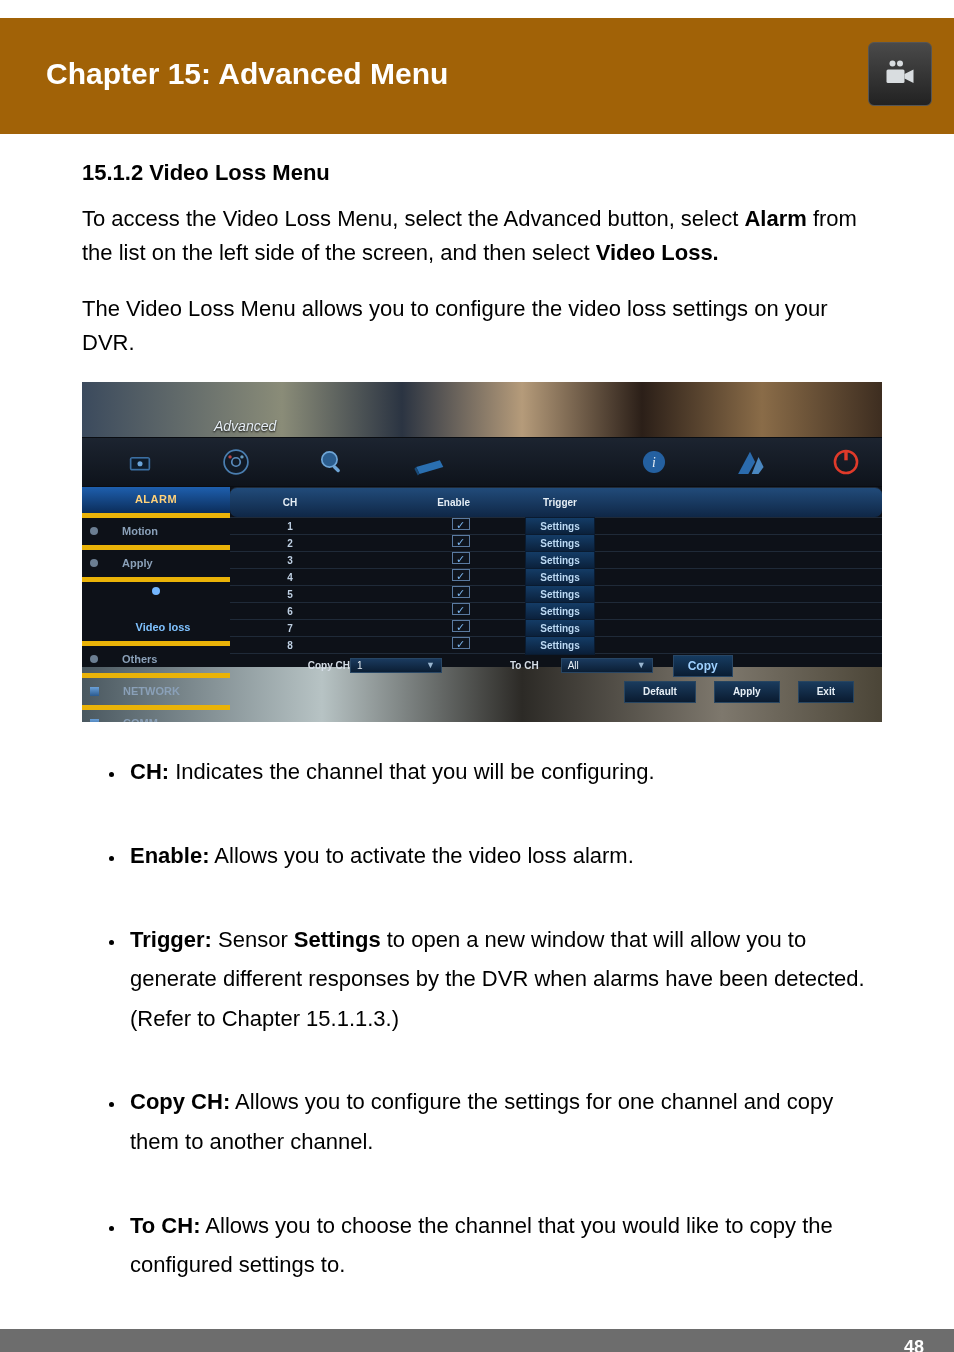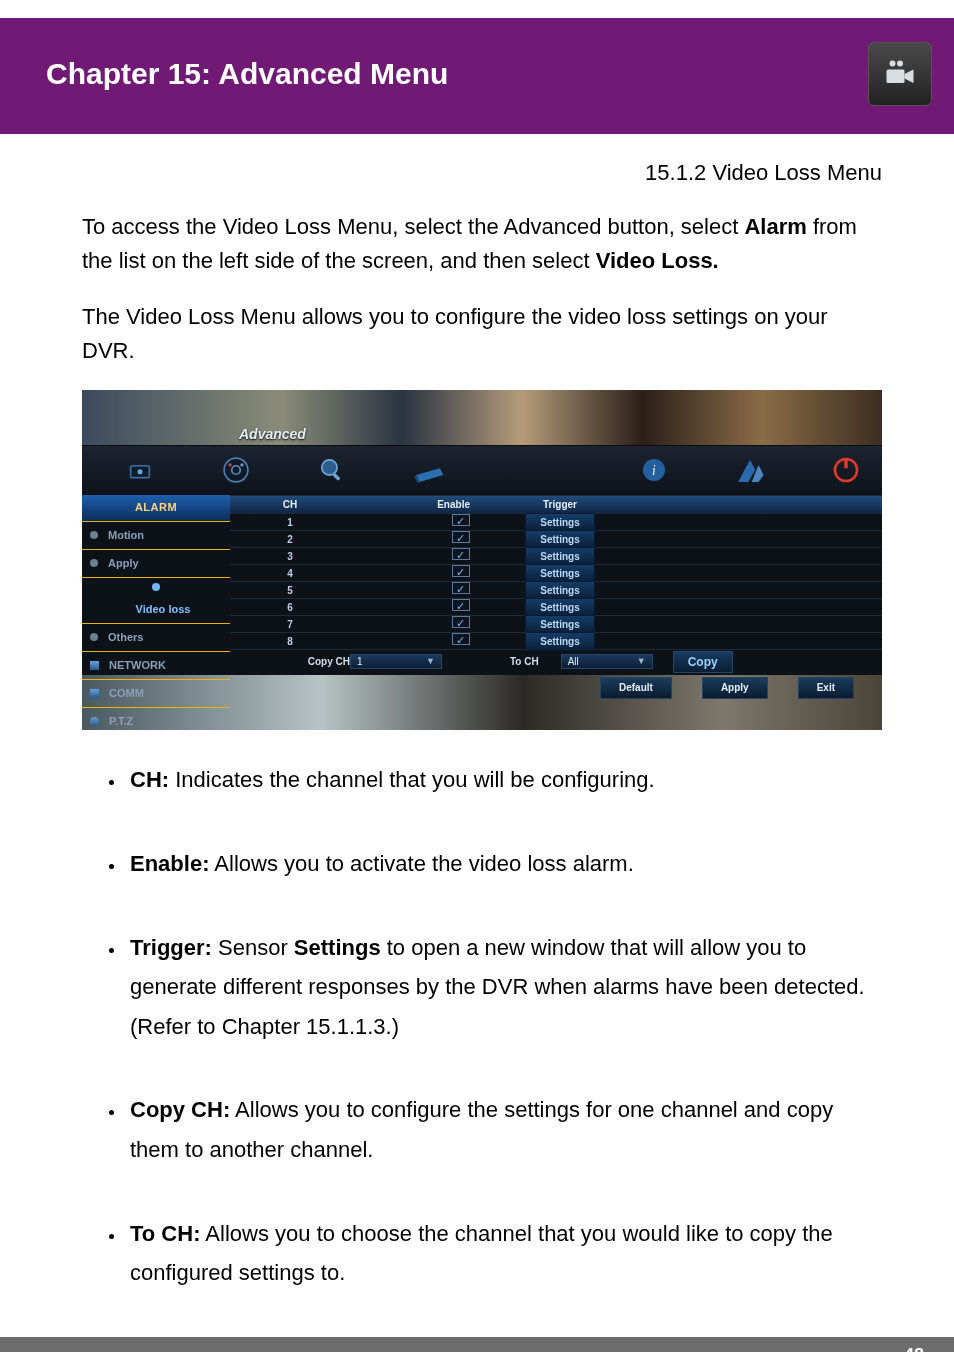--- a/index.html
+++ b/index.html
@@ -7,21 +7,21 @@
     font-family: Arial, Helvetica, sans-serif;
     background: #fff;
     width: 954px;
     margin: 0 auto;
     color: #000;
   }
   .page-wrap {
     padding: 0 0 40px 0;
   }
   .header-bar {
-    background: #701a75;
+    background: #a16207;
     color: #fff;
     padding: 24px 0 28px 46px;
     display: flex;
     align-items: center;
     justify-content: space-between;
     border-top: 18px solid #fff;
   }
   .header-title {
     font-size: 30px;
     font-weight: bold;
@@ -35,23 +35,22 @@
     border:1px solid #555;
   }
   .header-icon-box svg { width: 36px; height: 36px; }
   .content {
     padding: 22px 72px 0 82px;
     font-size: 22px;
     line-height: 1.55;
   }
   .section-title {
     font-size: 22px;
-    font-weight: normal;
-    margin-bottom: 20px;
-    text-align: right;
+    font-weight: bold;
+    margin-bottom: 12px;
   }
   .para { margin-bottom: 22px; }
   .bold { font-weight: bold; }
   .screenshot-frame {
     width: 100%;
     height: 340px;
     background: #1a1f28;
     position: relative;
     overflow: hidden;
     box-shadow: inset 0 0 0 1px #888;
@@ -60,22 +59,22 @@
   
   .bg-photo-top {
     position:absolute; left:0; right:0; top:0; height:55px;
     background: linear-gradient(90deg,#3b4a5d 0%, #8a8c78 25%, #2b3442 40%, #b59b7a 55%, #2b1f18 70%, #8a6c48 85%, #3d2d20 100%);
   }
   .bg-photo-bottom {
     position:absolute; left:0; right:0; bottom:0; height:55px;
     background: linear-gradient(90deg,#4a5860 0%, #b7c3c4 30%, #2c2a26 55%, #7e786d 80%, #4b4537 100%);
   }
   .adv-label {
-    position:absolute; top:34px; left:157px;
-    color:#e6eef5; font-style: italic; font-size:14px; font-weight:bold;
+    position:absolute; top:34px; left:132px;
+    color:#e6eef5; font-style: italic; font-size:14px; font-weight:normal;
     text-shadow:0 1px 2px #000;
   }
   .tool-row {
     position:absolute; top:55px; left:0; right:0; height:50px;
     background: linear-gradient(#1c2430,#0e131b);
     display:flex; align-items:center;
     padding: 0 10px;
     border-top:1px solid #0a0d12;
     border-bottom:1px solid #0a0d12;
   }
@@ -100,27 +99,27 @@
   .side-nav .hd {
     background: linear-gradient(#1e5fae,#0b2d5a);
     color:#ffd27a;
     font-weight:bold;
     font-size:11px;
     padding:4px 8px;
     text-align:center;
     letter-spacing:0.5px;
   }
   .side-nav .itm {
-    border-top:1px solid #eab308;
+    border-top:5px solid #eab308;
     padding:5px 8px 5px 22px;
     font-size:11px;
     font-weight:bold;
     color:#8aa0b8;
     display:flex; align-items:center;
-    gap:10px;
+    gap:24px;
   }
   .side-nav .itm.active { color:#7fc2ff;flex-direction:column; }
   .side-nav .itm .bullet {
     width:8px; height:8px; background:#6b7e92; border-radius:50%;
     margin-left:-14px;
   }
   .side-nav .itm .cube { width:9px;height:9px;background:linear-gradient(#6aa0d8,#2a5a8f); margin-left:-14px;}
   .side-nav .itm.active .bullet { background:#73b6ff; }
 
   .grid-wrap {
@@ -131,21 +130,22 @@
   .grid-row {
     display:flex;
     border-top:1px solid #1f2a38;
     height:17px;
     align-items:center;
   }
   .grid-wrap .grid-row:first-child {
     background:linear-gradient(#214b7a,#0f2746);
     color:#e6eef5;
     font-weight:bold;
-    height:18px;
+    height:30px;
+    border-radius:7px;
   }
   .col-ch { width:120px; text-align:center; font-weight:bold;}
   .col-en { width:120px; text-align:right; padding-left:4px;}
   .col-tr { width:180px; text-align:center;}
   .col-rest { flex:1; }
   .col-en .cb {
     display:inline-block; width:18px; height:12px;
     border:1px solid #5a7aa0; background:#0e141d;
     position:relative;
   }
@@ -175,21 +175,21 @@
   .copy-row .dd .arr { font-size:9px; color:#9ab6d0;}
   .copy-row .to-lbl { margin:0 22px 0 68px; font-weight:bold;}
   .copy-row .copy-btn {
     background:linear-gradient(#163b60,#0a1d33);
     border:1px solid #284664;
     color:#9fd1ff; padding:1px 14px; margin-left:20px;
     font-size:12px; font-weight:bold;
   }
   .action-row {
     display:flex; justify-content:flex-end; align-items:center;
-    padding:6px 28px 0 0; gap:30px;
+    padding:6px 28px 0 0; gap:18px;
   }
   .action-row .abtn {
     background:linear-gradient(#1a3b5d,#0a1b30);
     color:#e6eef5; font-size:10px; font-weight:bold;
     padding:2px 18px; border:1px solid #274561;
   }
   .bullets {
     padding-left: 44px;
   }
   .bullets li {

